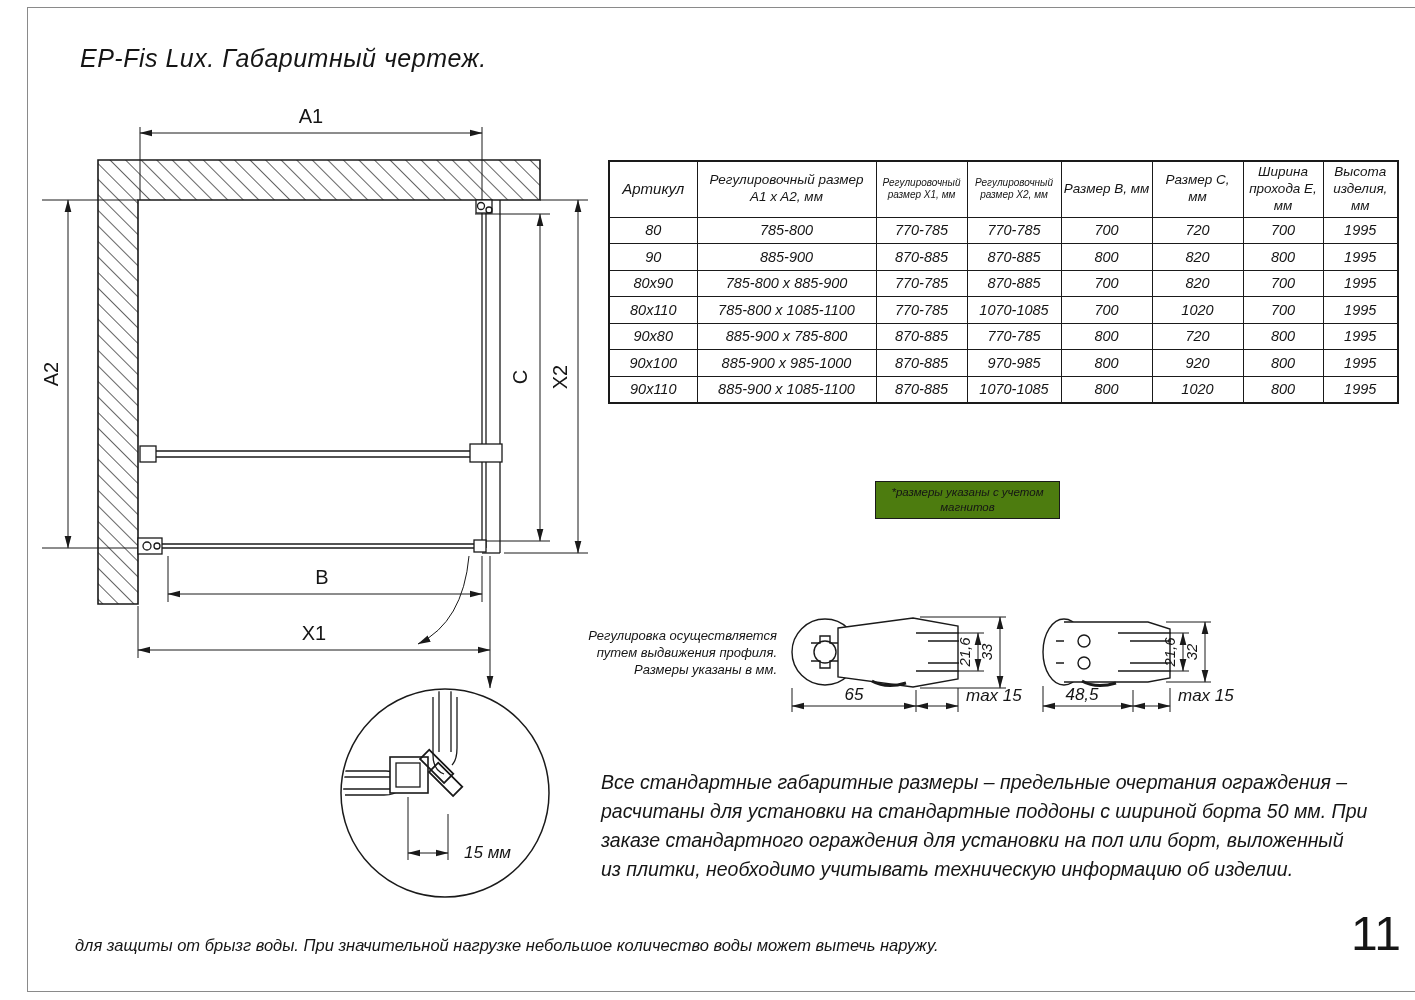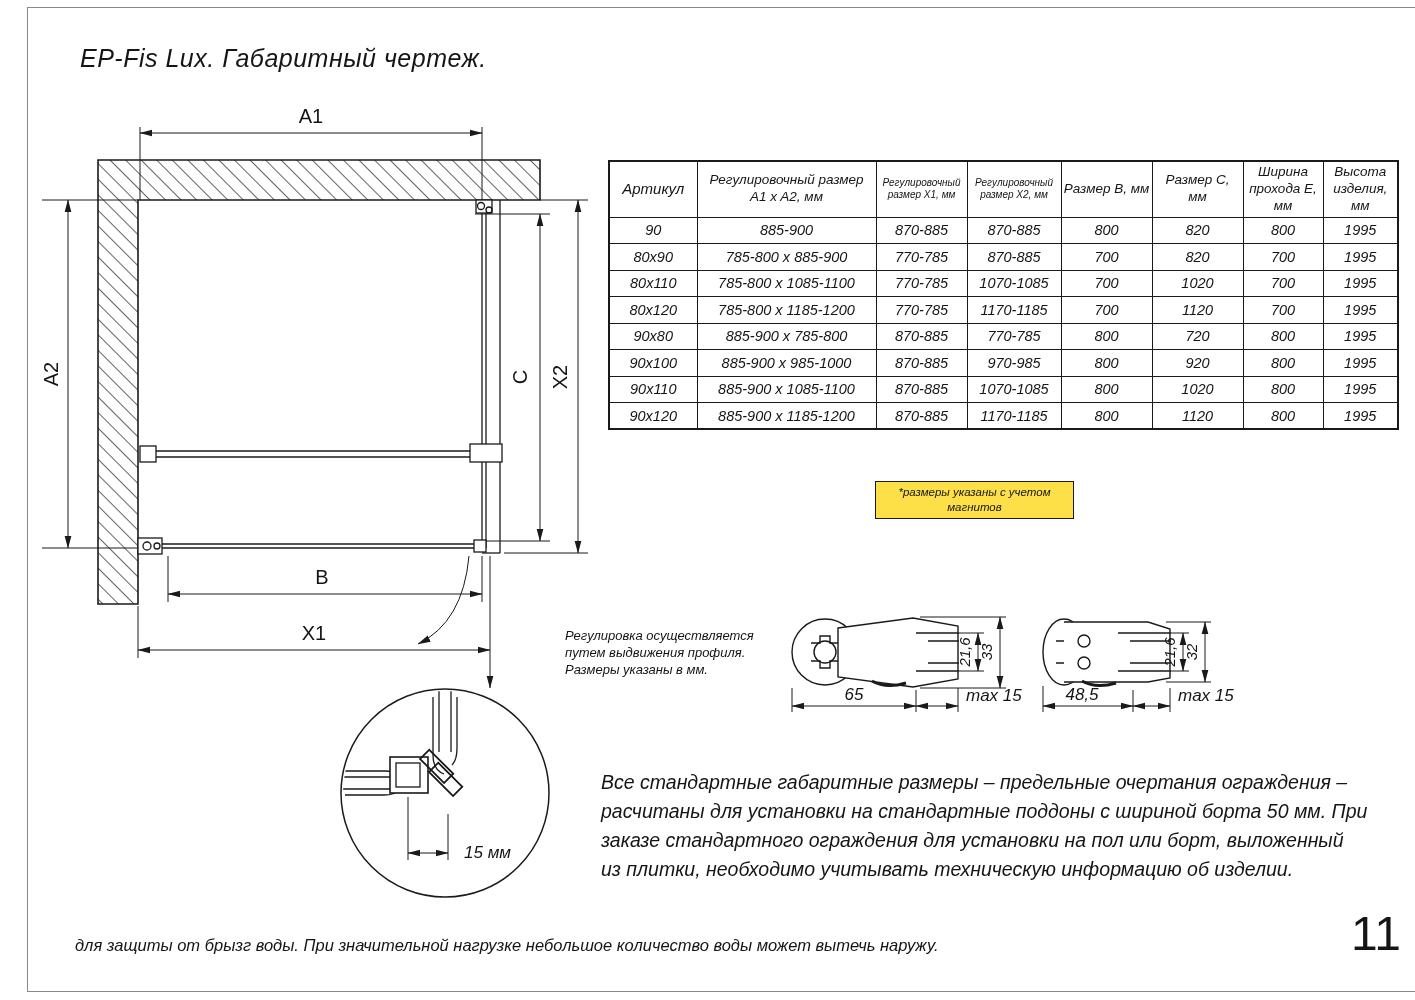--- a/index.html
+++ b/index.html
@@ -17,25 +17,25 @@
   .tbl-wrap{position:absolute;left:588px;top:160px;}
   table{border-collapse:collapse;table-layout:fixed;width:789px;border:2px solid #1a1a1a;}
   th,td{border:1.5px solid #1a1a1a;text-align:center;vertical-align:middle;
         font-style:italic;padding:0 2px;overflow:hidden;}
   thead tr{height:56px;}
   tbody tr{height:26.5px;}
   th{font-weight:normal;font-size:13.5px;line-height:1.25;}
   th.h1{font-size:15px;}
   th.hs{font-size:10px;}
   td{font-size:14.5px;}
-  .footnote{position:absolute;left:855px;top:481px;width:199px;box-sizing:border-box;
+  .footnote{position:absolute;left:855px;top:481px;width:185px;box-sizing:border-box;
             border:1.5px solid #1a1a1a;font-style:italic;font-size:11.5px;line-height:1.3;
-            text-align:center;padding:3px 6px;background:#fde047;}
-
-  .adjust-note{position:absolute;left:545px;top:628px;width:212px;text-align:left;
+            text-align:center;padding:3px 6px;background:#4d7c0f;}
+
+  .adjust-note{position:absolute;left:545px;top:628px;width:212px;text-align:right;
                font-style:italic;font-size:13px;line-height:1.3;}
   .descr{position:absolute;left:581px;top:768px;font-style:italic;font-size:19.5px;line-height:29px;}
   .warning{position:absolute;left:55px;top:934px;font-style:italic;font-size:16.5px;line-height:22px;}
   .warning .u{text-decoration:underline;}
   .pagenum{position:absolute;left:1318px;top:906px;width:76px;text-align:center;font-size:48px;}
 </style>
 </head>
 <body>
 
 <div class="page">
@@ -231,20 +231,30 @@
           <th class="hs">Регулировочный размер X1, мм</th>
           <th class="hs">Регулировочный размер X2, мм</th>
           <th>Размер B, мм</th>
           <th>Размер C, мм</th>
           <th>Ширина прохода E, мм</th>
           <th>Высота изделия, мм</th>
         </tr>
       </thead>
       <tbody>
         <tr>
+          <td>80</td>
+            <td>785-800</td>
+            <td>770-785</td>
+            <td>770-785</td>
+            <td>700</td>
+            <td>720</td>
+            <td>700</td>
+            <td>1995</td>
+        </tr>
+        <tr>
           <td>90</td>
             <td>885-900</td>
             <td>870-885</td>
             <td>870-885</td>
             <td>800</td>
             <td>820</td>
             <td>800</td>
             <td>1995</td>
         </tr>
         <tr>
@@ -261,30 +271,20 @@
           <td>80x110</td>
             <td>785-800 x 1085-1100</td>
             <td>770-785</td>
             <td>1070-1085</td>
             <td>700</td>
             <td>1020</td>
             <td>700</td>
             <td>1995</td>
         </tr>
         <tr>
-          <td>80x120</td>
-            <td>785-800 x 1185-1200</td>
-            <td>770-785</td>
-            <td>1170-1185</td>
-            <td>700</td>
-            <td>1120</td>
-            <td>700</td>
-            <td>1995</td>
-        </tr>
-        <tr>
           <td>90x80</td>
             <td>885-900 x 785-800</td>
             <td>870-885</td>
             <td>770-785</td>
             <td>800</td>
             <td>720</td>
             <td>800</td>
             <td>1995</td>
         </tr>
         <tr>
@@ -297,30 +297,20 @@
             <td>800</td>
             <td>1995</td>
         </tr>
         <tr>
           <td>90x110</td>
             <td>885-900 x 1085-1100</td>
             <td>870-885</td>
             <td>1070-1085</td>
             <td>800</td>
             <td>1020</td>
-            <td>800</td>
-            <td>1995</td>
-        </tr>
-        <tr>
-          <td>90x120</td>
-            <td>885-900 x 1185-1200</td>
-            <td>870-885</td>
-            <td>1170-1185</td>
-            <td>800</td>
-            <td>1120</td>
             <td>800</td>
             <td>1995</td>
         </tr>
       </tbody>
     </table>
   </div>
 
   <div class="footnote">*размеры указаны с учетом магнитов</div>
 
   <div class="adjust-note">

